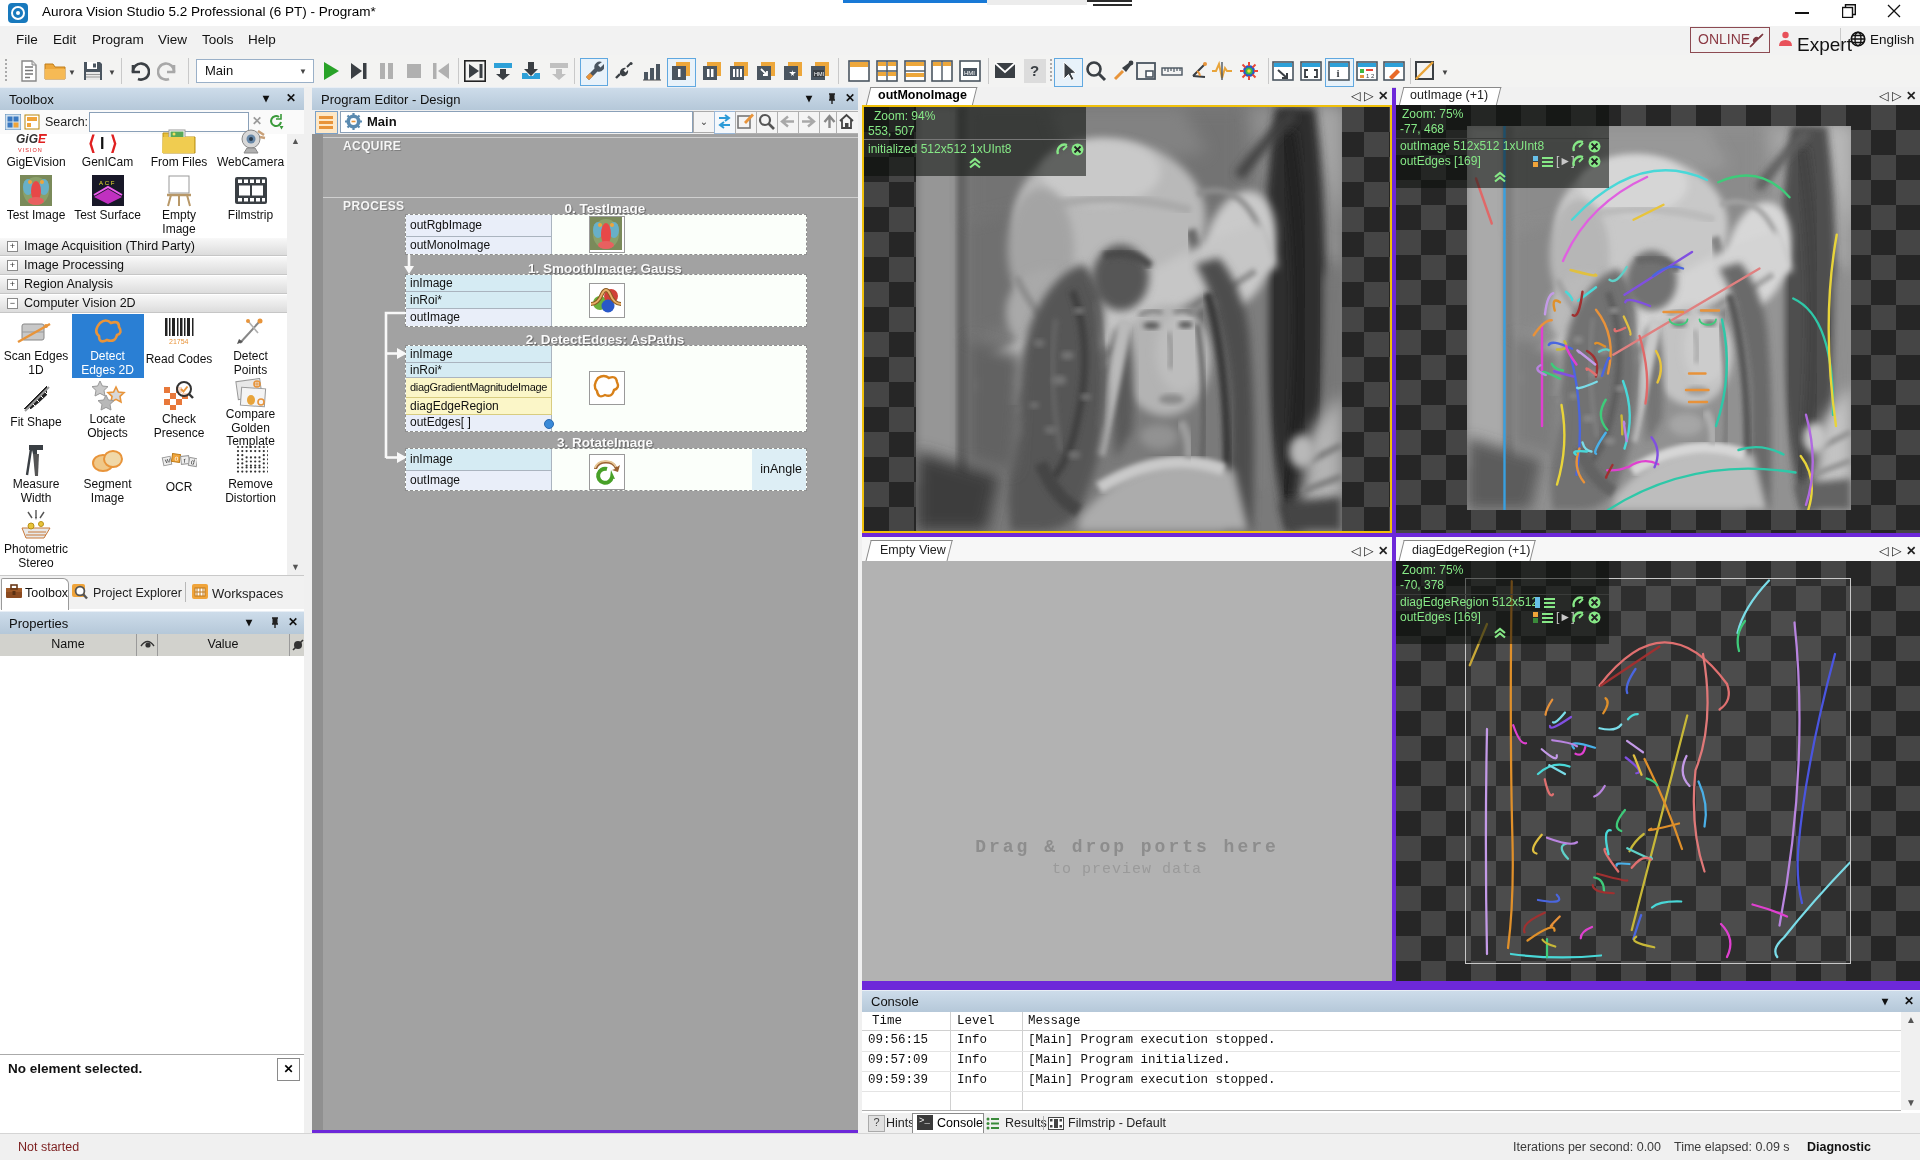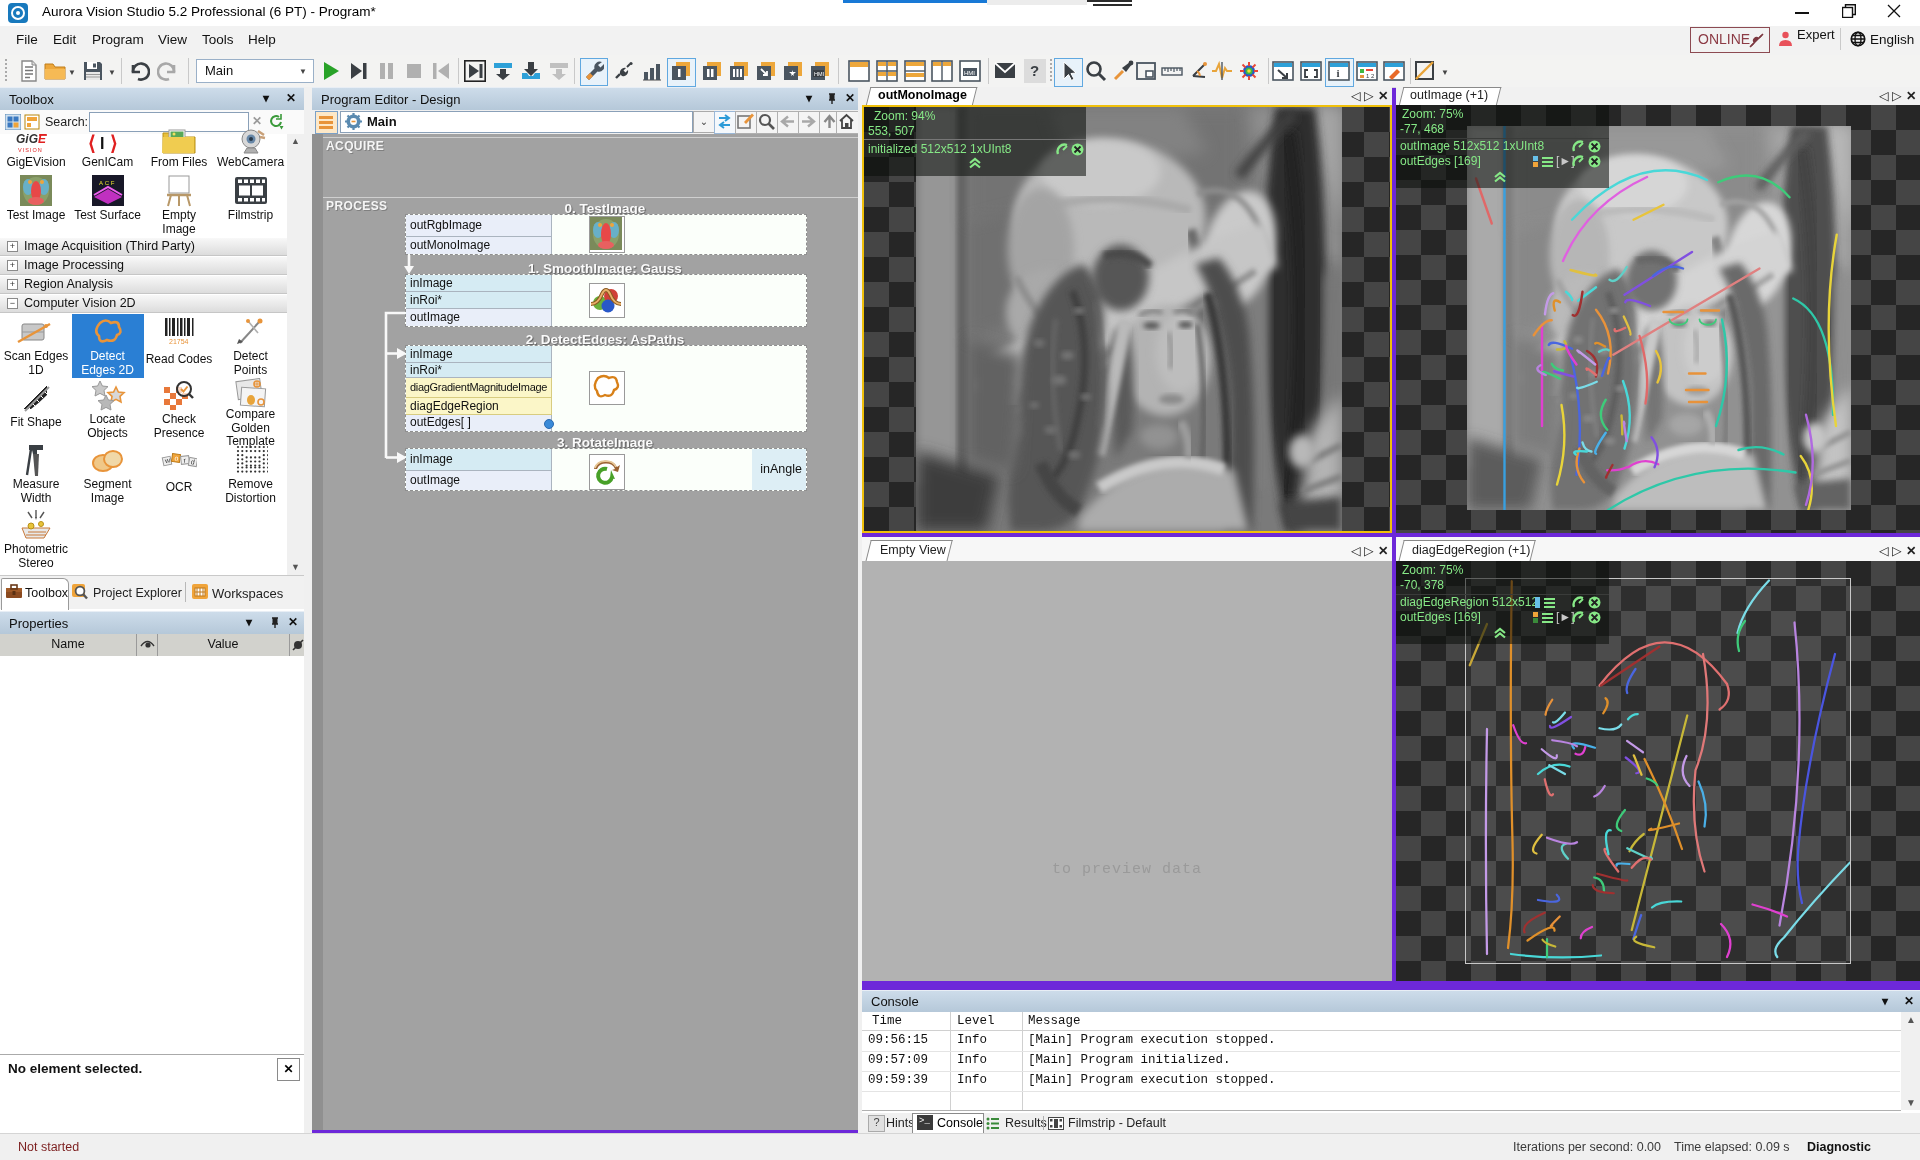--- a/index.html
+++ b/index.html
@@ -23,21 +23,21 @@
 .searchrow{left:0;top:23px;width:304px;height:24px;background:#fafafa;}
 .catbar{left:0;width:287px;height:17px;background:linear-gradient(#f8f8f8,#dcdcdc);border-top:1px solid #fff;border-bottom:1px solid #c6c6c6;}
 .catbar .pm{position:absolute;left:7px;top:3px;width:9px;height:9px;border:1px solid #8a8a8a;background:#fff;font-size:9px;line-height:9px;text-align:center;color:#333;}
 .catbar .ct{position:absolute;left:24px;top:1px;font-size:12.5px;color:#101010;}
 .tlabel{font-size:12px;color:#101010;text-align:center;line-height:13.5px;}
 
 #editor{left:312px;top:87px;width:546px;height:1043px;background:#a2a2a2;}
 #edcanvas{left:0;top:47px;width:546px;height:996px;background:#a2a2a2;overflow:hidden;}
 .lstrip{left:0;top:0;width:11px;height:996px;background:#909090;}
 .secline{position:absolute;left:11px;width:535px;height:1px;background:#cfcfcf;}
-.seclabel{position:absolute;left:14px;font-size:12px;font-weight:bold;color:#f5f5f5;text-shadow:1px 1px 0 #808080;letter-spacing:0.4px;}
+.seclabel{position:absolute;left:31px;font-size:12px;font-weight:bold;color:#f5f5f5;text-shadow:1px 1px 0 #808080;letter-spacing:0.4px;}
 .btitle{position:absolute;width:400px;text-align:center;font-size:13.5px;font-weight:bold;color:#fafafa;text-shadow:1px 1px 1px #606060;}
 .blk{position:absolute;left:93px;width:400px;border:1px dashed #8f8f8f;background:#fbfffa;}
 .prow{position:absolute;left:0;width:146px;border-bottom:1px solid #aab4bf;border-right:1px solid #aab4bf;font-size:12px;color:#101010;padding-left:4px;box-sizing:border-box;overflow:hidden;white-space:nowrap;}
 .iconbox{position:absolute;background:#fff;border:1px solid #9a9a9a;}
 
 .checker{background:
   repeating-conic-gradient(#454545 0 25%, #262626 0 50%) 0 0/50px 50px;}
 .pane{overflow:hidden;}
 .ovl{position:absolute;background:rgba(10,12,10,0.55);}
 .ovl .g{position:absolute;font-size:12px;color:#86e886;white-space:nowrap;}
@@ -87,21 +87,21 @@
     <svg style="position:absolute;left:57px;top:4px" width="17" height="17" viewBox="0 0 17 17">
           <path d="M2 15 L6 11 M11 6 L15 2" stroke="#7c3840" stroke-width="1.6"></path>
           <path d="M6 11 a3.5 3.5 0 0 1 5 -5 l-5 5z" fill="#7c3840"></path>
           <path d="M14 3 L3 14" stroke="#7c3840" stroke-width="1.4"></path>
         </svg>
   </div>
   <svg class="abs" style="left:1778px;top:5px" width="15" height="16" viewBox="0 0 15 16">
         <circle cx="7.5" cy="4" r="3.2" fill="#e8515a"></circle>
         <path d="M1 15 Q1 9 7.5 9 Q14 9 14 15 Z" fill="#e8515a"></path>
       </svg>
-  <div class="abs" style="left:1797px;top:1px;font-size:13px;color:#111">Expert</div>
+  <div class="abs" style="left:1797px;top:8px;font-size:19px;color:#111">Expert</div>
   <div class="abs" style="left:1840px;top:2px;width:1px;height:22px;background:#c9c9c9"></div>
   <svg class="abs" style="left:1850px;top:5px" width="16" height="16" viewBox="0 0 16 16">
         <circle cx="8" cy="8" r="6.7" fill="none" stroke="#111" stroke-width="1.7"></circle>
         <ellipse cx="8" cy="8" rx="3" ry="6.7" fill="none" stroke="#111" stroke-width="1.4"></ellipse>
         <path d="M1.3 8 H14.7 M2.3 4.5 H13.7 M2.3 11.5 H13.7" stroke="#111" stroke-width="1.4"></path>
       </svg>
   <div class="abs" style="left:1870px;top:6px;font-size:13.5px;color:#111">English</div>
 </div>
 
 <div id="toolbar" class="abs">
@@ -1171,20 +1171,21 @@
   </div>
 
   <div class="abs tabbar" style="left:0;top:450px;width:530px;height:24px;background:#f7f7f7;">
     <div class="abs" style="left:6px;top:3px;width:80px;height:21px;background:#fff;border:1px solid #8a8a8a;border-bottom:none;transform:skewX(-14deg);"></div>
     <div class="tab" style="left:18px;top:6px;">Empty View</div>
     <div class="tab" style="left:489px;top:6px;">◁</div>
     <div class="tab" style="left:502px;top:6px;">▷</div>
     <div class="tab" style="left:516px;top:6px;font-weight:bold">✕</div>
   </div>
   <div class="abs" style="left:0;top:474px;width:530px;height:420px;background:#b2b2b2;">
+    <div class="abs" style="left:0;top:276px;width:530px;text-align:center;font-family:'Liberation Mono',monospace;font-size:18px;font-weight:bold;color:#8d8d8d;letter-spacing:3px;">Drag &amp; drop ports here</div>
     <div class="abs" style="left:0;top:300px;width:530px;text-align:center;font-family:'Liberation Mono',monospace;font-size:15px;color:#9a9a9a;letter-spacing:1px;">to preview data</div>
   </div>
 
   <div class="abs tabbar" style="left:534px;top:450px;width:524px;height:24px;background:#f7f7f7;">
     <div class="abs" style="left:5px;top:3px;width:130px;height:21px;background:#fff;border:1px solid #8a8a8a;border-bottom:none;transform:skewX(-14deg);"></div>
     <div class="tab" style="left:16px;top:6px;">diagEdgeRegion (+1)</div>
     <div class="tab" style="left:483px;top:6px;">◁</div>
     <div class="tab" style="left:496px;top:6px;">▷</div>
     <div class="tab" style="left:510px;top:6px;font-weight:bold">✕</div>
   </div>

